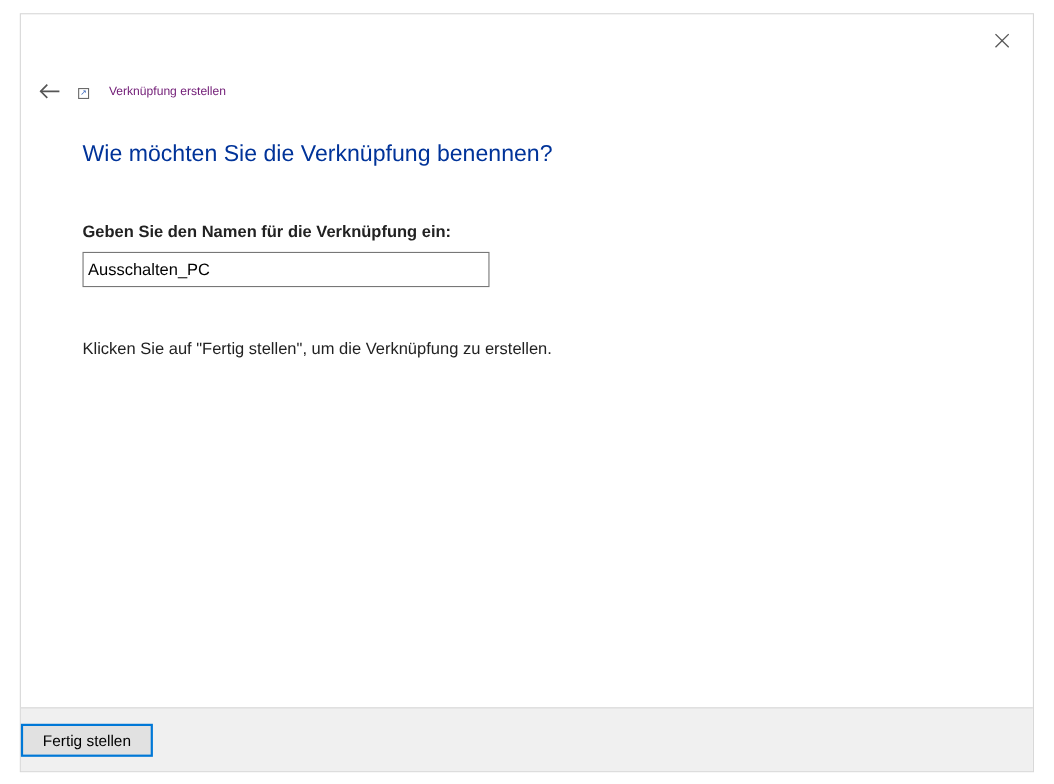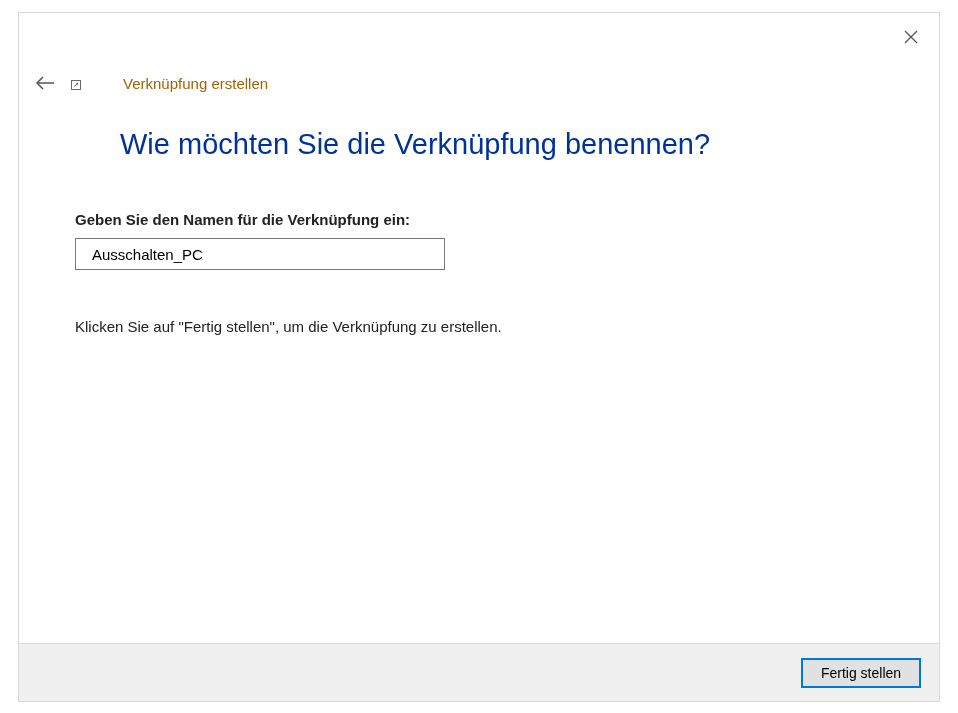--- a/index.html
+++ b/index.html
@@ -72,69 +72,67 @@
       width: 10px;
       height: 10px;
       border: 1px solid #6a6a6a;
       background: #ffffff;
       font-size: 7px;
       line-height: 8px;
       text-align: center;
       color: #2a5ab5;
     }
     .wizard-title {
-      font-size: 15px;
-      color: #a16207;
+      font-size: 11px;
+      color: #701a75;
       font-weight: 400;
-      margin-left: 24px;
     }
     .content {
       position: absolute;
       left: 56px;
       top: 115px;
       right: 40px;
     }
     .heading {
-      font-size: 29px;
+      font-size: 21px;
       color: #003399;
       font-weight: 400;
       margin-bottom: 50px;
-      margin-left: 45px;
     }
     .field-label {
       font-size: 15px;
       color: #222;
       margin-bottom: 10px;
       font-weight: bold;
     }
     .name-input {
       width: 370px;
       height: 32px;
       border: 1px solid #777;
-      padding: 4px 16px;
+      padding: 4px 4px;
       font-size: 15px;
       font-family: inherit;
       outline: none;
     }
     .instruction {
       margin-top: 48px;
       font-size: 15px;
       color: #222;
     }
     .button-bar {
       position: absolute;
       bottom: 0;
       left: 0;
       right: 0;
       height: 58px;
       border-top: 1px solid #d8d8d8;
       background: #f0f0f0;
       display: flex;
       align-items: center;
-      justify-content: flex-end;
+      justify-content: space-between;
       padding-right: 18px;
       gap: 10px;
     }
     .btn {
       min-width: 120px;
       height: 30px;
       background: #e1e1e1;
       border: 1px solid #adadad;
       font-size: 14px;
       font-family: inherit;

